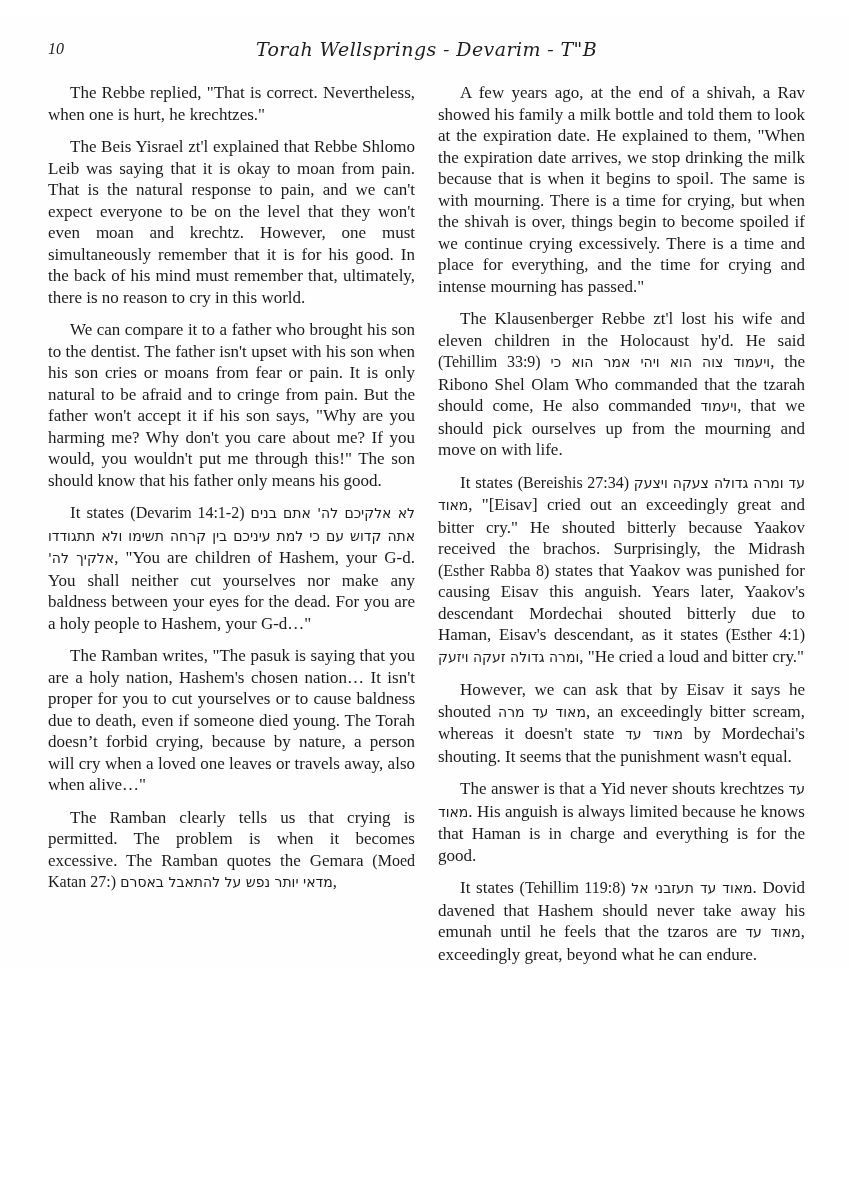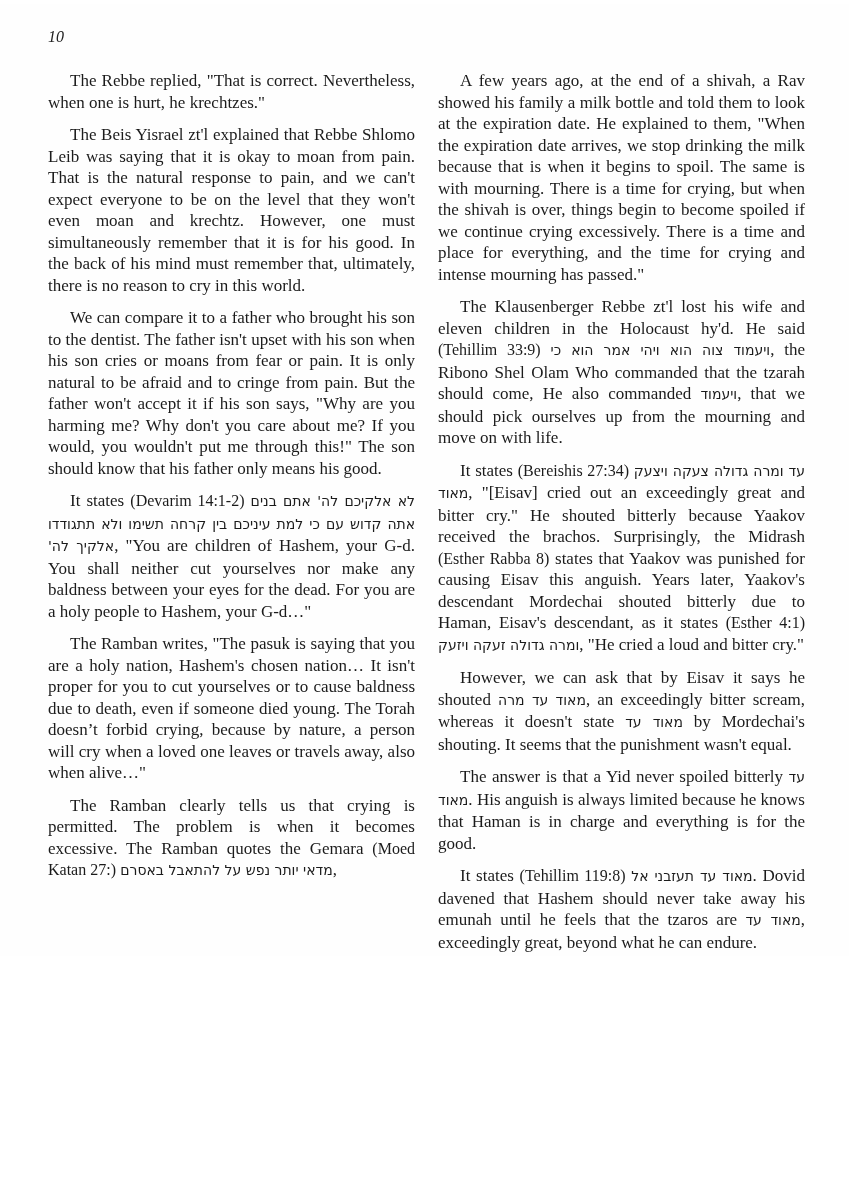--- a/index.html
+++ b/index.html
@@ -1,21 +1,21 @@
 <!DOCTYPE html>
 <html><head>
 <meta charset="utf-8">
 <style>
   html, body { margin: 0; padding: 0; }
   body { background: #ffffff; }
   .page {
     position: relative;
     width: 849px;
     height: 952px;
-    margin: 4px auto;
+    margin: 16px auto;
     background: #fefefe;
     color: #1b1b1b;
     font-family: "Liberation Serif", "DejaVu Serif", serif;
     overflow: hidden;
   }
   .header {
     position: absolute;
     top: 22px;
     left: 48px;
     right: 44px;
@@ -66,32 +66,33 @@
     font-size: 14px;
   }
   .he-w { unicode-bidi: isolate; }
 </style>
 </head>
 <body>
 
 <div class="page">
   <div class="header">
     <span class="pagenum">10</span>
+    <span class="title">Torah Wellsprings - Devarim - T"B</span>
   </div>
   <div class="content">
     <div class="col">
         <p class="para"><span class="en">The Rebbe replied, "That is correct. Nevertheless, when one is hurt, he krechtzes."</span></p>
         <p class="para"><span class="en">The Beis Yisrael zt'l explained that Rebbe Shlomo Leib was saying that it is okay to moan from pain. That is the natural response to pain, and we can't expect everyone to be on the level that they won't even moan and krechtz. However, one must simultaneously remember that it is for his good. In the back of his mind must remember that, ultimately, there is no reason to cry in this world.</span></p>
         <p class="para"><span class="en">We can compare it to a father who brought his son to the dentist. The father isn't upset with his son when his son cries or moans from fear or pain. It is only natural to be afraid and to cringe from pain. But the father won't accept it if his son says, "Why are you harming me? Why don't you care about me? If you would, you wouldn't put me through this!" The son should know that his father only means his good.</span></p>
         <p class="para"><span class="en">It states </span><span class="cite">(Devarim 14:1-2)</span><span class="en"> </span><span class="he"><span class="he-w" dir="rtl">בנים</span> <span class="he-w" dir="rtl">אתם</span> <span class="he-w" dir="rtl">לה'</span> <span class="he-w" dir="rtl">אלקיכם</span> <span class="he-w" dir="rtl">לא</span> <span class="he-w" dir="rtl">תתגודדו</span> <span class="he-w" dir="rtl">ולא</span> <span class="he-w" dir="rtl">תשימו</span> <span class="he-w" dir="rtl">קרחה</span> <span class="he-w" dir="rtl">בין</span> <span class="he-w" dir="rtl">עיניכם</span> <span class="he-w" dir="rtl">למת</span> <span class="he-w" dir="rtl">כי</span> <span class="he-w" dir="rtl">עם</span> <span class="he-w" dir="rtl">קדוש</span> <span class="he-w" dir="rtl">אתה</span> <span class="he-w" dir="rtl">לה'</span> <span class="he-w" dir="rtl">אלקיך</span></span><span class="en">, "You are children of Hashem, your G-d. You shall neither cut yourselves nor make any baldness between your eyes for the dead. For you are a holy people to Hashem, your G-d…"</span></p>
         <p class="para"><span class="en">The Ramban writes, "The pasuk is saying that you are a holy nation, Hashem's chosen nation… It isn't proper for you to cut yourselves or to cause baldness due to death, even if someone died young. The Torah doesn’t forbid crying, because by nature, a person will cry when a loved one leaves or travels away, also when alive…"</span></p>
         <p class="para"><span class="en">The Ramban clearly tells us that crying is permitted. The problem is when it becomes excessive. The Ramban quotes the Gemara </span><span class="cite">(Moed Katan 27:)</span><span class="en"> </span><span class="he"><span class="he-w" dir="rtl">באסרם</span> <span class="he-w" dir="rtl">להתאבל</span> <span class="he-w" dir="rtl">על</span> <span class="he-w" dir="rtl">נפש</span> <span class="he-w" dir="rtl">יותר</span> <span class="he-w" dir="rtl">מדאי</span></span><span class="en">,</span></p>
       </div>
     <div class="col">
         <p class="para"><span class="en">A few years ago, at the end of a shivah, a Rav showed his family a milk bottle and told them to look at the expiration date. He explained to them, "When the expiration date arrives, we stop drinking the milk because that is when it begins to spoil. The same is with mourning. There is a time for crying, but when the shivah is over, things begin to become spoiled if we continue crying excessively. There is a time and place for everything, and the time for crying and intense mourning has passed."</span></p>
         <p class="para"><span class="en">The Klausenberger Rebbe zt'l lost his wife and eleven children in the Holocaust hy'd. He said </span><span class="cite">(Tehillim 33:9)</span><span class="en"> </span><span class="he"><span class="he-w" dir="rtl">כי</span> <span class="he-w" dir="rtl">הוא</span> <span class="he-w" dir="rtl">אמר</span> <span class="he-w" dir="rtl">ויהי</span> <span class="he-w" dir="rtl">הוא</span> <span class="he-w" dir="rtl">צוה</span> <span class="he-w" dir="rtl">ויעמוד</span></span><span class="en">, the Ribono Shel Olam Who commanded that the tzarah should come, He also commanded </span><span class="he"><span class="he-w" dir="rtl">ויעמוד</span></span><span class="en">, that we should pick ourselves up from the mourning and move on with life.</span></p>
         <p class="para"><span class="en">It states </span><span class="cite">(Bereishis 27:34)</span><span class="en"> </span><span class="he"><span class="he-w" dir="rtl">ויצעק</span> <span class="he-w" dir="rtl">צעקה</span> <span class="he-w" dir="rtl">גדולה</span> <span class="he-w" dir="rtl">ומרה</span> <span class="he-w" dir="rtl">עד</span> <span class="he-w" dir="rtl">מאוד</span></span><span class="en">, "[Eisav] cried out an exceedingly great and bitter cry." He shouted bitterly because Yaakov received the brachos. Surprisingly, the Midrash </span><span class="cite">(Esther Rabba 8)</span><span class="en"> states that Yaakov was punished for causing Eisav this anguish. Years later, Yaakov's descendant Mordechai shouted bitterly due to Haman, Eisav's descendant, as it states </span><span class="cite">(Esther 4:1)</span><span class="en"> </span><span class="he"><span class="he-w" dir="rtl">ויזעק</span> <span class="he-w" dir="rtl">זעקה</span> <span class="he-w" dir="rtl">גדולה</span> <span class="he-w" dir="rtl">ומרה</span></span><span class="en">, "He cried a loud and bitter cry."</span></p>
         <p class="para"><span class="en">However, we can ask that by Eisav it says he shouted </span><span class="he"><span class="he-w" dir="rtl">מרה</span> <span class="he-w" dir="rtl">עד</span> <span class="he-w" dir="rtl">מאוד</span></span><span class="en">, an exceedingly bitter scream, whereas it doesn't state </span><span class="he"><span class="he-w" dir="rtl">עד</span> <span class="he-w" dir="rtl">מאוד</span></span><span class="en"> by Mordechai's shouting. It seems that the punishment wasn't equal.</span></p>
-        <p class="para"><span class="en">The answer is that a Yid never spoiled bitterly </span><span class="he"><span class="he-w" dir="rtl">עד</span> <span class="he-w" dir="rtl">מאוד</span></span><span class="en">. His anguish is always limited because he knows that Haman is in charge and everything is for the good.</span></p>
+        <p class="para"><span class="en">The answer is that a Yid never shouts krechtzes </span><span class="he"><span class="he-w" dir="rtl">עד</span> <span class="he-w" dir="rtl">מאוד</span></span><span class="en">. His anguish is always limited because he knows that Haman is in charge and everything is for the good.</span></p>
         <p class="para"><span class="en">It states </span><span class="cite">(Tehillim 119:8)</span><span class="en"> </span><span class="he"><span class="he-w" dir="rtl">אל</span> <span class="he-w" dir="rtl">תעזבני</span> <span class="he-w" dir="rtl">עד</span> <span class="he-w" dir="rtl">מאוד</span></span><span class="en">. Dovid davened that Hashem should never take away his emunah until he feels that the tzaros are </span><span class="he"><span class="he-w" dir="rtl">עד</span> <span class="he-w" dir="rtl">מאוד</span></span><span class="en">, exceedingly great, beyond what he can endure.</span></p>
       </div>
   </div>
 </div>
 
 </body></html>

